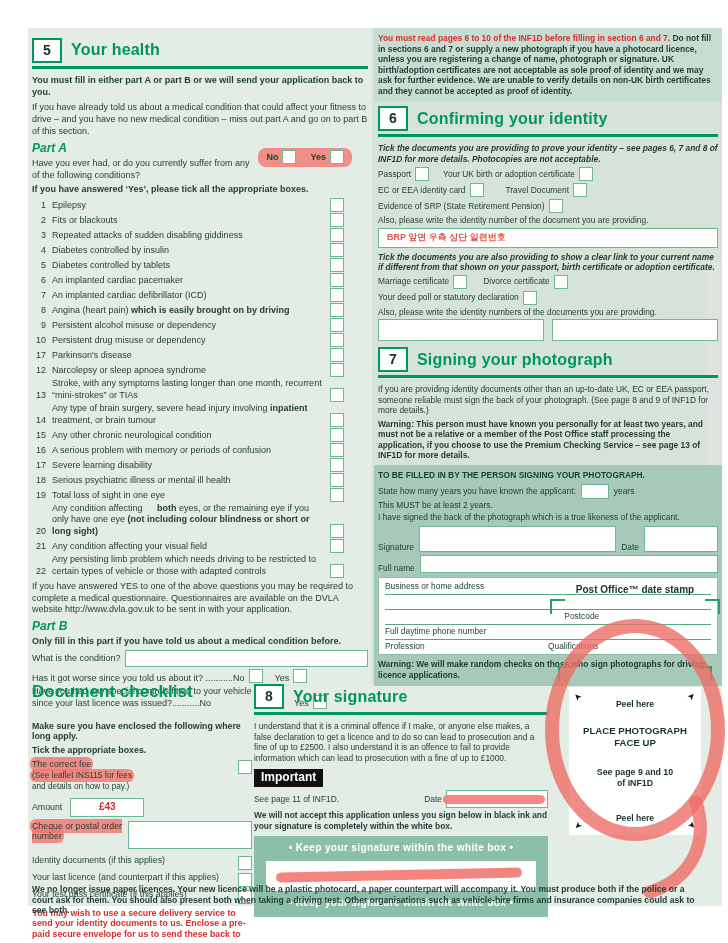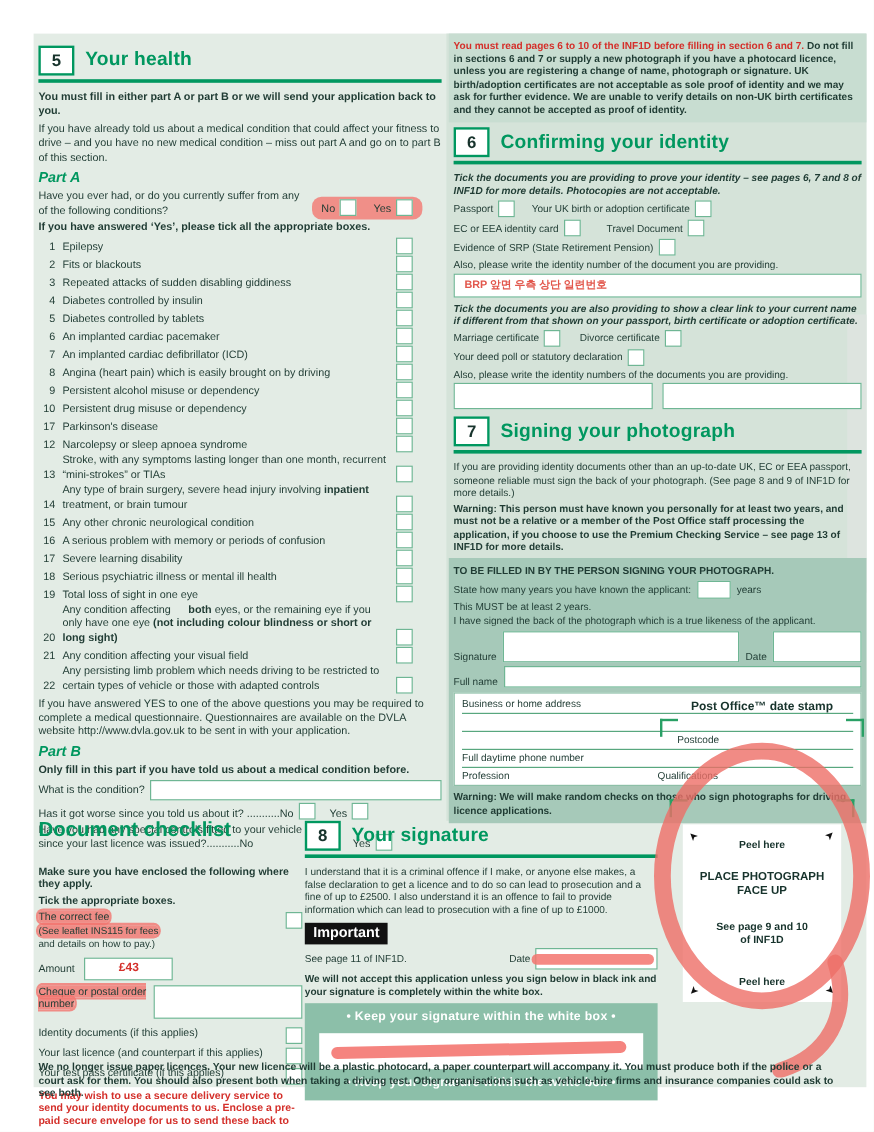--- a/index.html
+++ b/index.html
@@ -23,21 +23,21 @@
       flex:none;vertical-align:middle;}
   .inp{background:#fff;border:1px solid #6fb694;}
   .part-label{color:#00975f;font-weight:bold;font-style:italic;font-size:12px;margin:3px 0 1px 0;}
   .hl{background:rgba(243,116,110,.8);border-radius:4px;box-shadow:0 0 0 2px rgba(243,116,110,.8);}
 
   
   .blockA{position:absolute;left:32px;top:38px;width:336px;font-size:9px;line-height:1.3;}
   .blockA .intro{margin-bottom:4px;}
   .qrow{position:relative;margin:1px 0 3px 0;}
   .qtext{display:inline-block;width:225px;}
-  .noyes{position:absolute;right:24px;bottom:1px;display:flex;align-items:flex-end;gap:4px;}
+  .noyes{position:absolute;right:24px;bottom:17px;display:flex;align-items:center;gap:4px;font-weight:bold;}
   .noyes .lab{position:relative;z-index:1;}
   .m-noyes{position:absolute;z-index:0;left:-8px;right:-8px;top:-2px;bottom:-3px;
            background:rgba(243,116,110,.78);border-radius:8px;}
   .noyes .cb{position:relative;z-index:1;margin-right:10px;}
   .noyes .cb:last-child{margin-right:0;}
   .cond-list{margin:2px 0 3px 0;}
   .cond-row{display:flex;align-items:flex-end;padding-right:24px;margin-bottom:1px;line-height:1.32;}
   .cnum{width:14px;text-align:right;margin-right:6px;flex:none;}
   .ctext{flex:1;padding-right:8px;}
   .partb-q{display:flex;align-items:center;gap:4px;margin:2px 0;}
@@ -186,21 +186,21 @@
           <span class="ctext"><span>An implanted cardiac pacemaker</span></span>
           <span class="cb"></span>
         </div>
         <div class="cond-row">
           <span class="cnum">7</span>
           <span class="ctext"><span>An implanted cardiac defibrillator (ICD)</span></span>
           <span class="cb"></span>
         </div>
         <div class="cond-row">
           <span class="cnum">8</span>
-          <span class="ctext"><span>Angina (heart pain) </span><span style="font-weight: normal; text-align: center;">which is easily brought on by driving</span></span>
+          <span class="ctext"><span>Angina (heart pain) </span><span style="font-weight: bold; text-align: center;">which is easily brought on by driving</span></span>
           <span class="cb"></span>
         </div>
         <div class="cond-row">
           <span class="cnum">9</span>
           <span class="ctext"><span>Persistent alcohol misuse or dependency</span></span>
           <span class="cb"></span>
         </div>
         <div class="cond-row">
           <span class="cnum">10</span>
           <span class="ctext"><span>Persistent drug misuse or dependency</span></span>
@@ -285,21 +285,21 @@
     <div class="yn">
       <span class="qt" style="max-width:232px">Have you had any special controls fitted to your vehicle since your last licence was issued?...........No</span>
       <span class="cb"></span>
       <span class="ylab">Yes</span>
       <span class="cb"></span>
     </div>
   </section>
 
   <section class="blockB">
     <div class="chk-title">Document checklist</div>
-    <p class="b">Make sure you have enclosed the following where they apply.</p>
+    <p class="b">Make sure you have enclosed the following where long apply.</p>
     <p class="b">Tick the appropriate boxes.</p>
 
     <div class="chk-row">
       <span class="lbl">
         <span class="hl">The correct fee</span><br>
         <span class="fee-note hl">(See leaflet INS115 for fees</span><br>
         <span class="fee-note">and details on how to pay.)</span>
       </span>
       <span class="cb"></span>
     </div>

